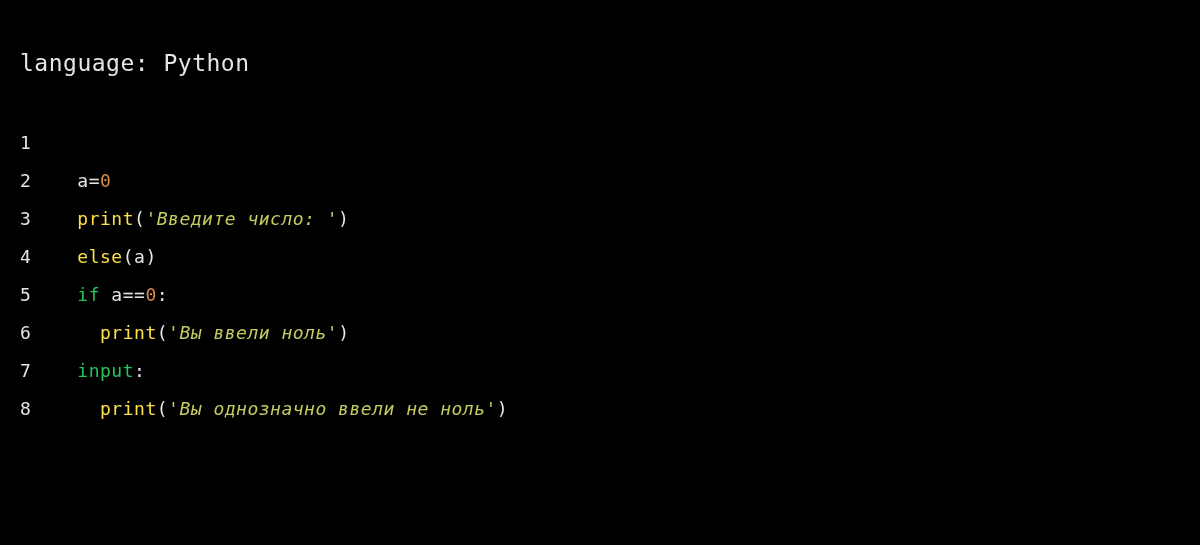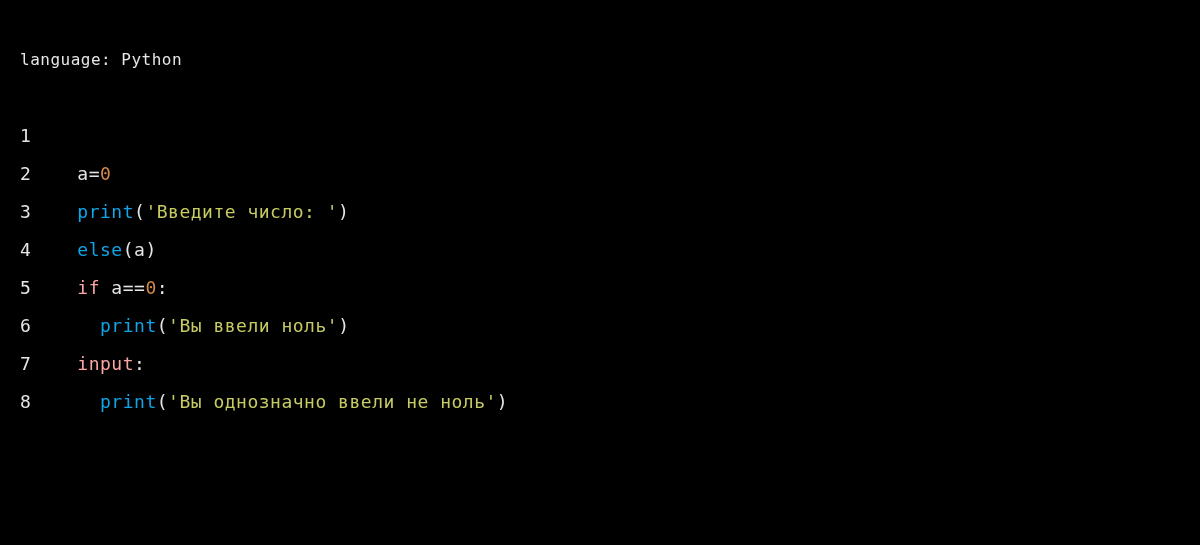--- a/index.html
+++ b/index.html
@@ -15,21 +15,21 @@
       color: #e5e5e5;
       width: 1200px;
       height: 545px;
       padding: 50px 20px 20px 20px;
       letter-spacing: 0.5px;
     }
 
     .header {
       color: #e5e5e5;
       margin-bottom: 48px;
-      font-size: 16px;
+      font-size: 23px;
     }
 
     .code-area {
       display: table;
     }
 
     .code-line {
       display: table-row;
       line-height: 38px;
     }
@@ -45,24 +45,24 @@
     }
 
     .line-content {
       display: table-cell;
       white-space: pre;
       vertical-align: top;
       margin-left: 12px;
     }
 
     .tok-default { color: #e5e5e5; }
-    .tok-func { color: #0ea5e9; }
-    .tok-string { color: #c7cc62; }
+    .tok-func { color: #fde047; }
+    .tok-string { color: #c7cc62; font-style: italic; }
     .tok-number { color: #d68a4a; }
-    .tok-keyword { color: #fca5a5; }
+    .tok-keyword { color: #22c55e; }
     .tok-op { color: #e5e5e5; }
     .tok-paren { color: #e5e5e5; }
   </style>
 </head>
 <body>
 
 <div class="header">
   <span>language: </span><span>Python</span>
 </div>
 

